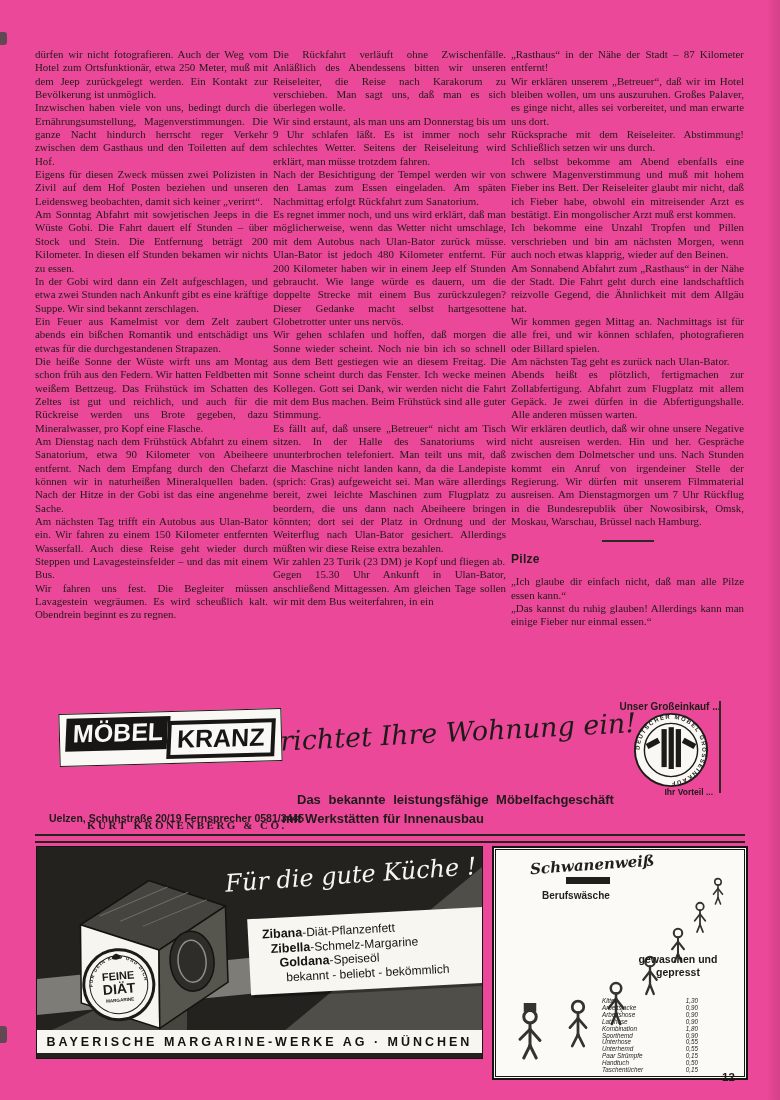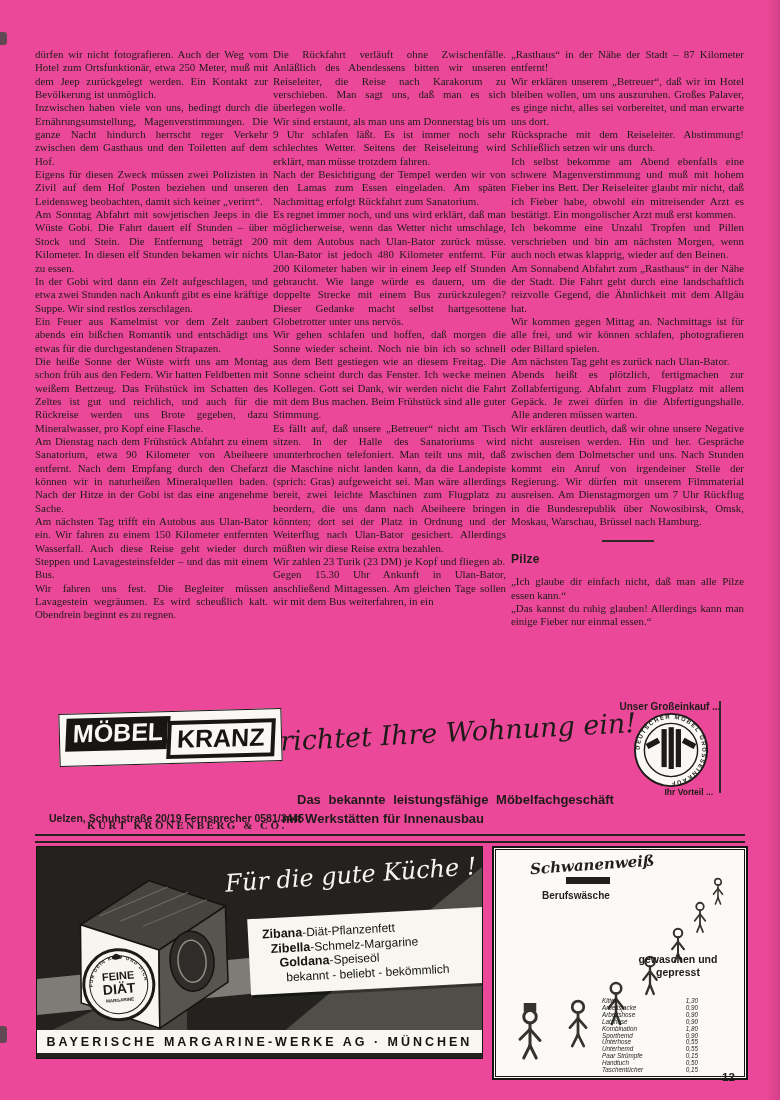--- a/index.html
+++ b/index.html
@@ -86,21 +86,21 @@
 
   <div class="edge-mark" style="top:32px;width:7px;height:13px;"></div>
   <div class="edge-mark" style="top:1026px;width:7px;height:17px;"></div>
 
   <div class="columns">
     <div class="col">
         <p class="para">dürfen wir nicht fotografieren. Auch der Weg vom Hotel zum Ortsfunktionär, etwa 250 Meter, muß mit dem Jeep zurückgelegt werden. Ein Kontakt zur Bevölkerung ist unmöglich.</p>
         <p class="para">Inzwischen haben viele von uns, bedingt durch die Ernährungsumstellung, Magenverstimmungen. Die ganze Nacht hindurch herrscht reger Verkehr zwischen dem Gasthaus und den Toiletten auf dem Hof.</p>
         <p class="para">Eigens für diesen Zweck müssen zwei Polizisten in Zivil auf dem Hof Posten beziehen und unseren Leidensweg beobachten, damit sich keiner „verirrt“.</p>
         <p class="para">Am Sonntag Abfahrt mit sowjetischen Jeeps in die Wüste Gobi. Die Fahrt dauert elf Stunden – über Stock und Stein. Die Entfernung beträgt 200 Kilometer. In diesen elf Stunden bekamen wir nichts zu essen.</p>
-        <p class="para">In der Gobi wird dann ein Zelt aufgeschlagen, und etwa zwei Stunden nach Ankunft gibt es eine kräftige Suppe. Wir sind restlos zerschlagen.</p>
+        <p class="para">In der Gobi wird dann ein Zelt aufgeschlagen, und etwa zwei Stunden nach Ankunft gibt es eine kräftige Suppe. Wir sind bekannt zerschlagen.</p>
         <p class="para">Ein Feuer aus Kamelmist vor dem Zelt zaubert abends ein bißchen Romantik und entschädigt uns etwas für die durchgestandenen Strapazen.</p>
         <p class="para">Die heiße Sonne der Wüste wirft uns am Montag schon früh aus den Federn. Wir hatten Feldbetten mit weißem Bettzeug. Das Frühstück im Schatten des Zeltes ist gut und reichlich, und auch für die Rückreise werden uns Brote gegeben, dazu Mineralwasser, pro Kopf eine Flasche.</p>
         <p class="para">Am Dienstag nach dem Frühstück Abfahrt zu einem Sanatorium, etwa 90 Kilometer von Abeiheere entfernt. Nach dem Empfang durch den Chefarzt können wir in naturheißen Mineralquellen baden. Nach der Hitze in der Gobi ist das eine angenehme Sache.</p>
         <p class="para">Am nächsten Tag trifft ein Autobus aus Ulan-Bator ein. Wir fahren zu einem 150 Kilometer entfernten Wasserfall. Auch diese Reise geht wieder durch Steppen und Lavagesteinsfelder – und das mit einem Bus.</p>
         <p class="para">Wir fahren uns fest. Die Begleiter müssen Lavagestein wegräumen. Es wird scheußlich kalt. Obendrein beginnt es zu regnen.</p>
       </div>
     <div class="col">
         <p class="para">Die Rückfahrt verläuft ohne Zwischenfälle. Anläßlich des Abendessens bitten wir unseren Reiseleiter, die Reise nach Karakorum zu verschieben. Man sagt uns, daß man es sich überlegen wolle.</p>
         <p class="para">Wir sind erstaunt, als man uns am Donnerstag bis um 9 Uhr schlafen läßt. Es ist immer noch sehr schlechtes Wetter. Seitens der Reiseleitung wird erklärt, man müsse trotzdem fahren.</p>
         <p class="para">Nach der Besichtigung der Tempel werden wir von den Lamas zum Essen eingeladen. Am späten Nachmittag erfolgt Rückfahrt zum Sanatorium.</p>

